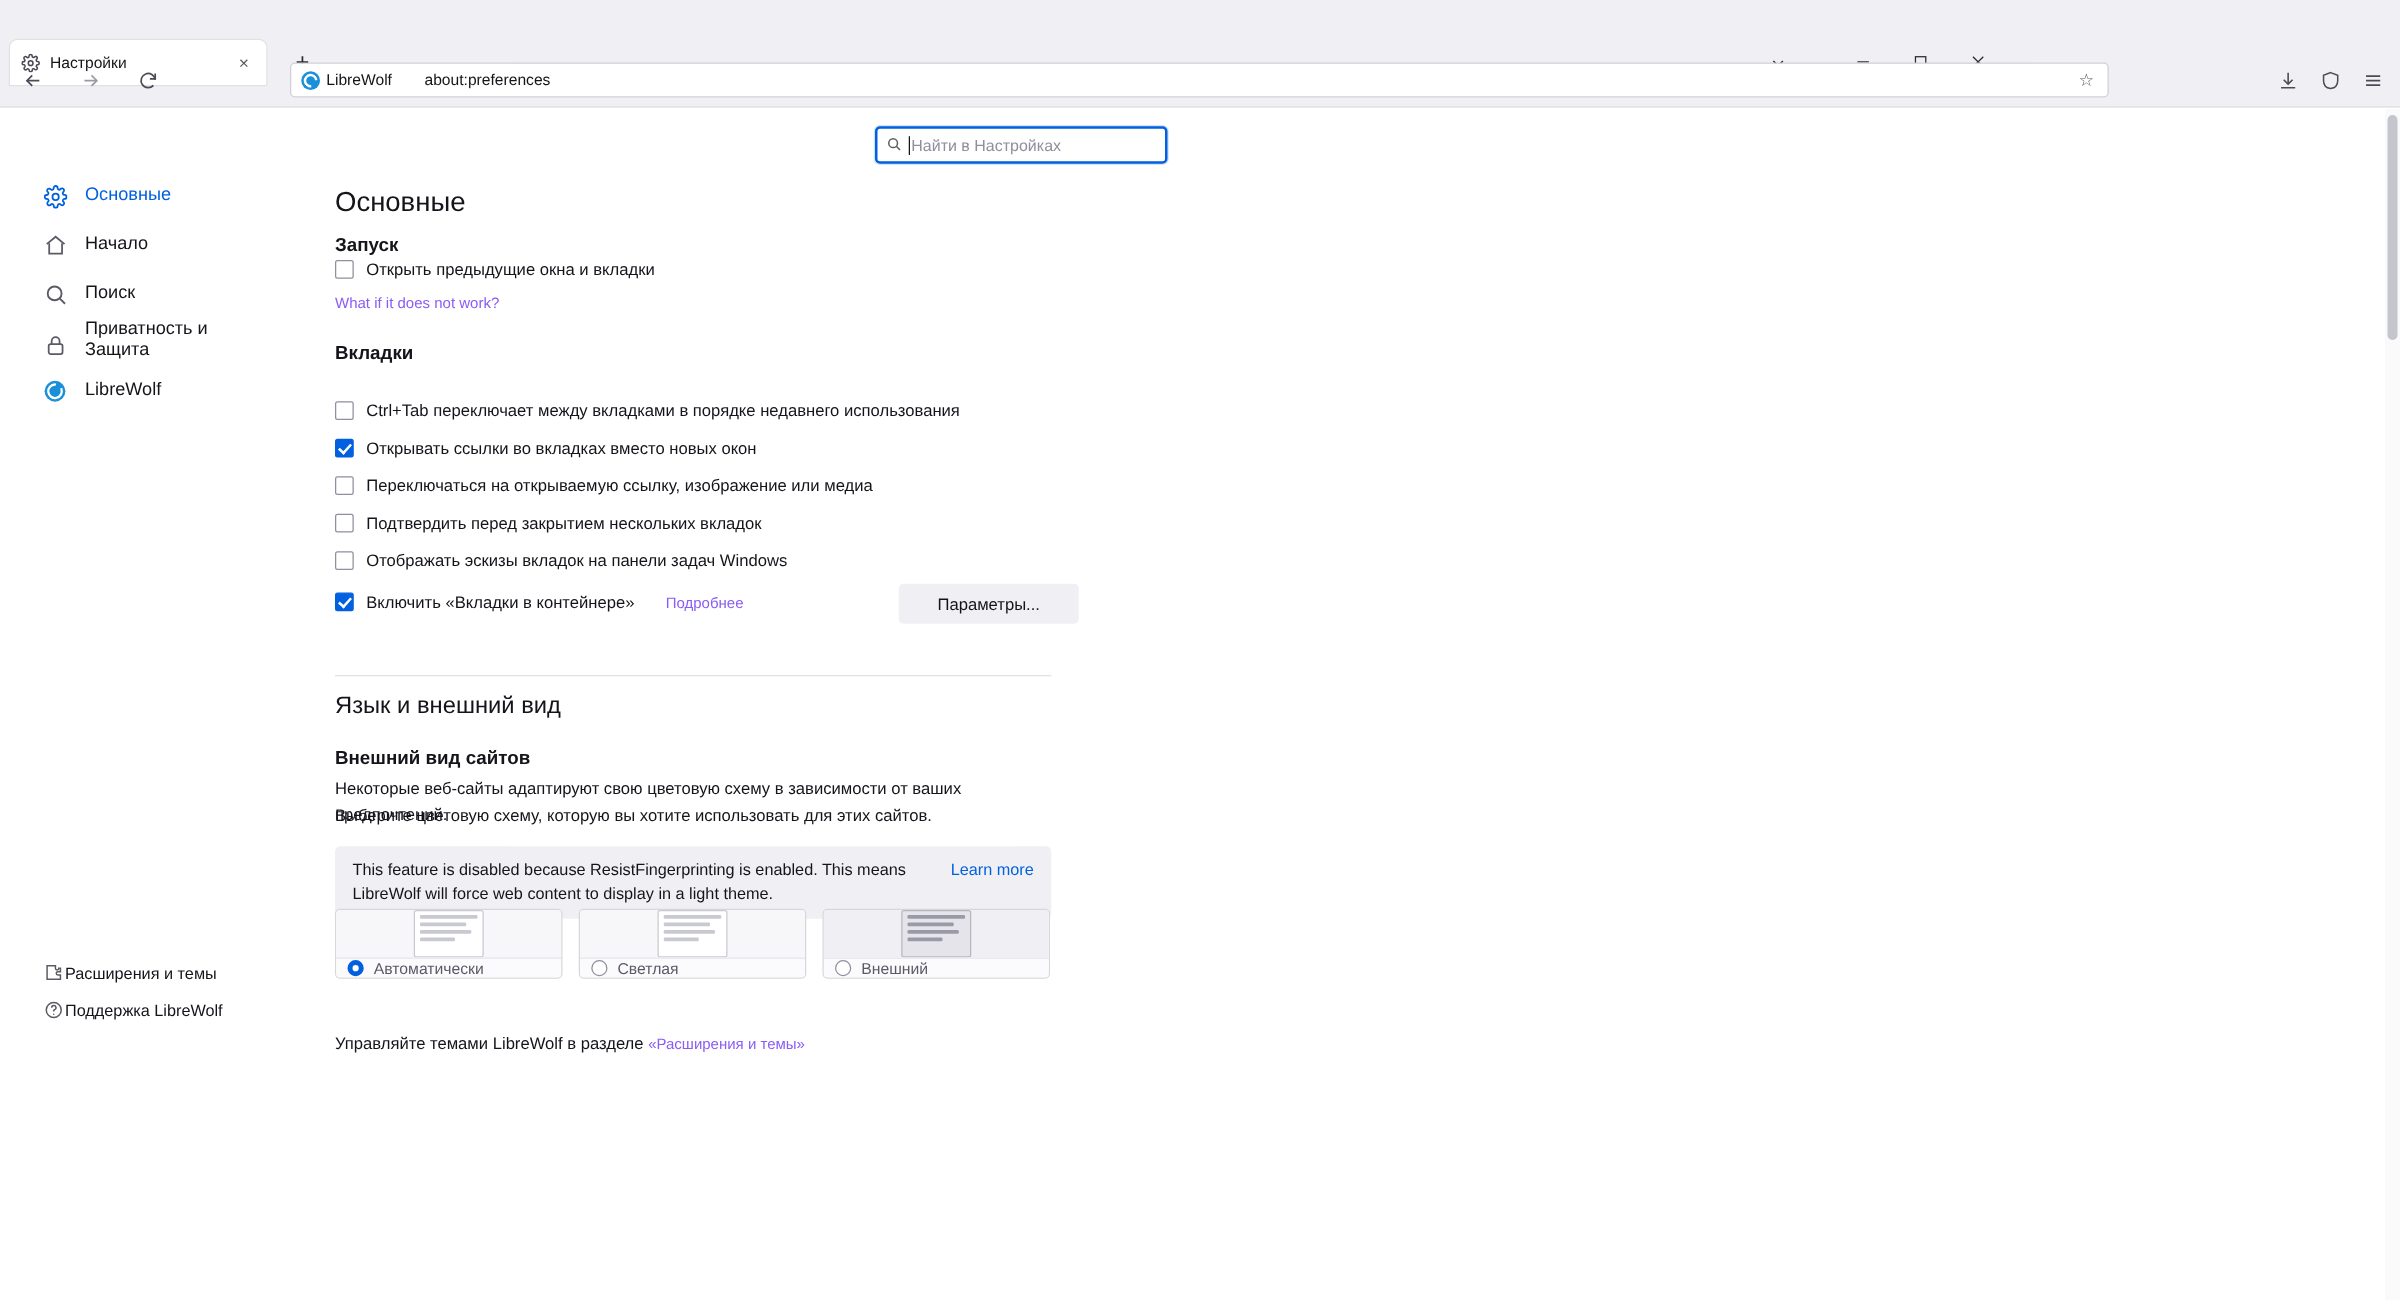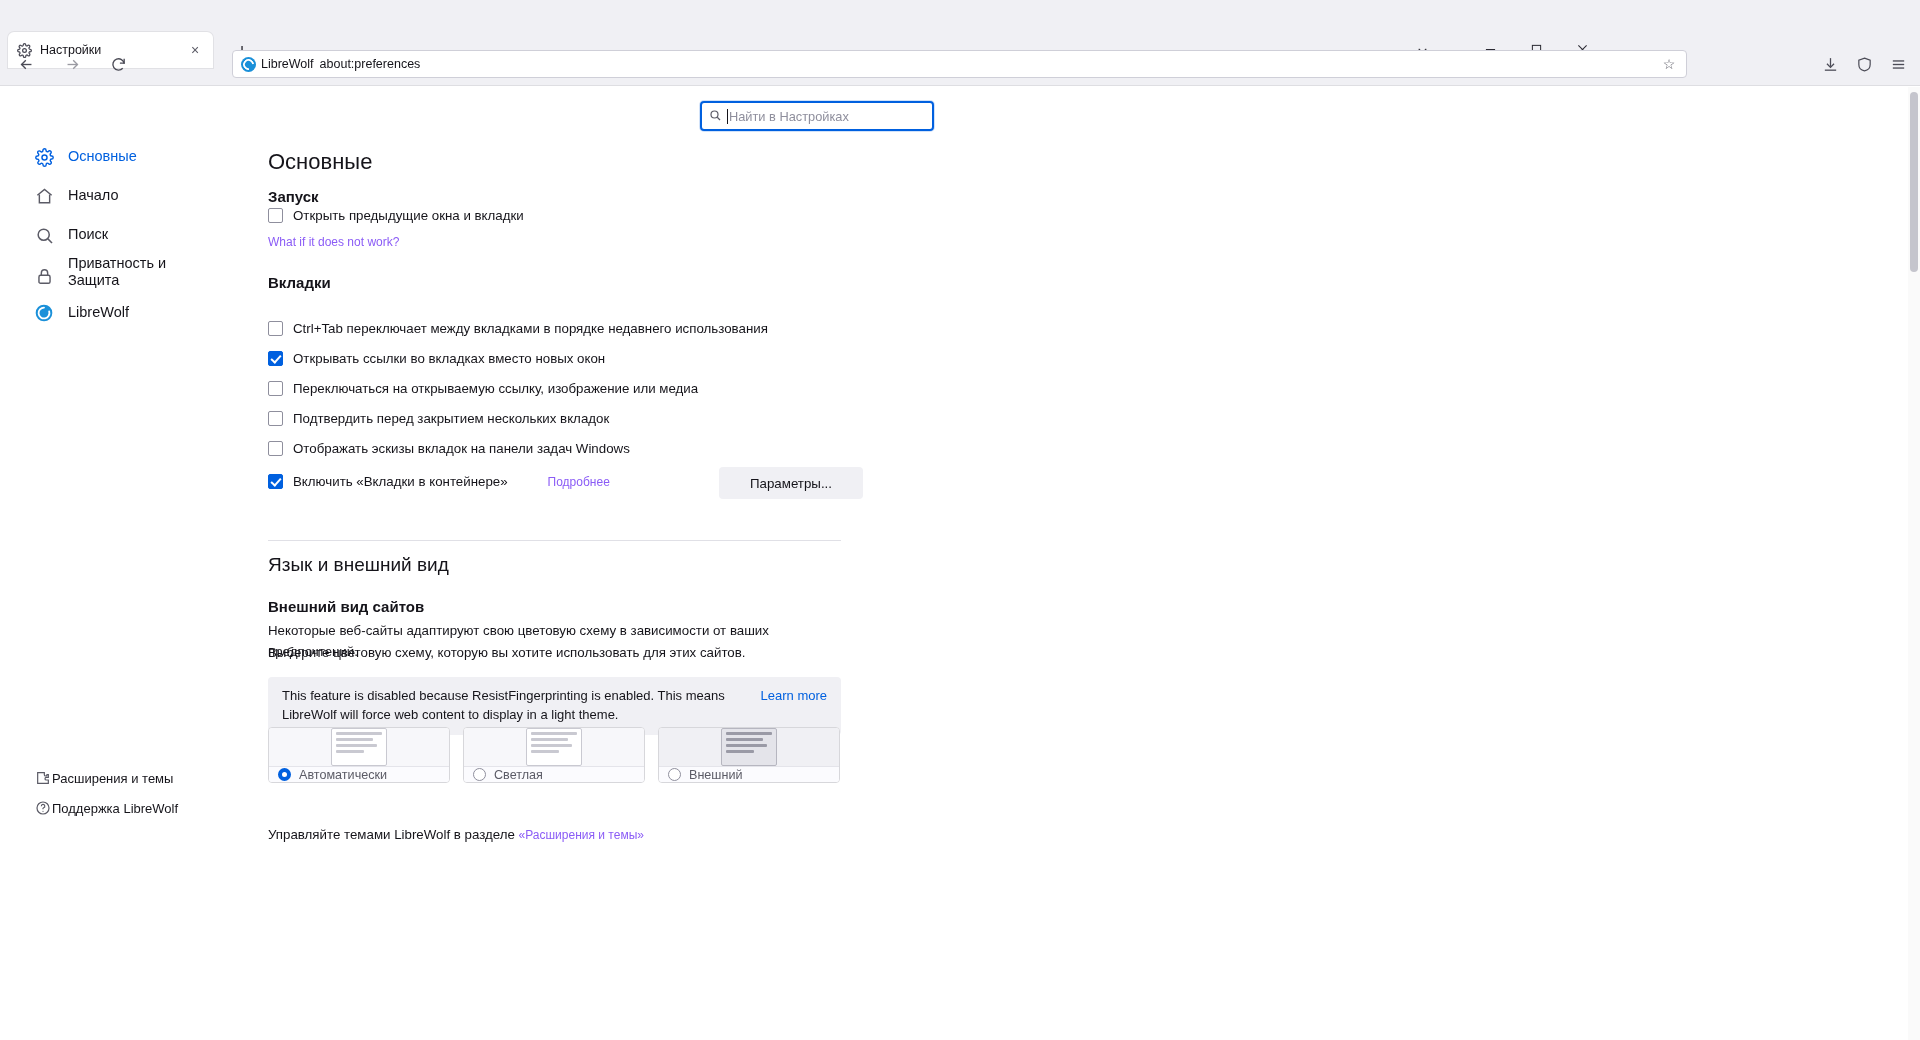--- a/index.html
+++ b/index.html
@@ -89,21 +89,21 @@
     width: 15px; height: 15px; border-radius: 50%;
     background: #1a90d9;
     display: inline-flex; align-items: center; justify-content: center;
   }
   .urlbar .lw-badge .dot::after {
     content: ""; width: 7px; height: 7px; border-radius: 50%;
     border: 2px solid #fff; border-right-color: transparent;
     transform: rotate(40deg);
   }
   .urlbar .url-text {
-    font-size: 12.5px; color: #15141a; margin-left: 0; flex: 1 1 auto;
+    font-size: 12.5px; color: #15141a; margin-left: 20px; flex: 1 1 auto;
     white-space: nowrap; overflow: hidden;
   }
   .urlbar .star { color: #5b5b66; width: 22px; text-align: center; font-size: 14px; }
   .toolbar-right {
     position: absolute; right: 6px; top: 48px; display: flex; align-items: center; gap: 2px;
   }
 
   
   .page {
     position: absolute; left: 0; top: 87px; width: 1920px; height: 953px;
@@ -455,21 +455,21 @@
       <span class="cb"></span>
       <span>Подтвердить перед закрытием нескольких вкладок</span>
     </div>
     <div class="row" style="top:354px">
       <span class="cb"></span>
       <span>Отображать эскизы вкладок на панели задач Windows</span>
     </div>
     <div class="row" style="top:387px">
       <span class="cb checked"></span>
       <span>Включить «Вкладки в контейнере»</span>
-      <span class="link" style="margin-left:30px">Подробнее</span>
+      <span class="link" style="margin-left:15px">Подробнее</span>
     </div>
 
     <button class="btn" style="left:451px; top:380px;">Параметры...</button>
 
     <div class="hr" style="top:453px"></div>
 
     <h2 class="section-title" style="top:467px">Язык и внешний вид</h2>
     <h3 class="group-head" style="top:511px">Внешний вид сайтов</h3>
 
     <p class="para" style="top:534px">Некоторые веб-сайты адаптируют свою цветовую схему в зависимости от ваших предпочтений.</p>

